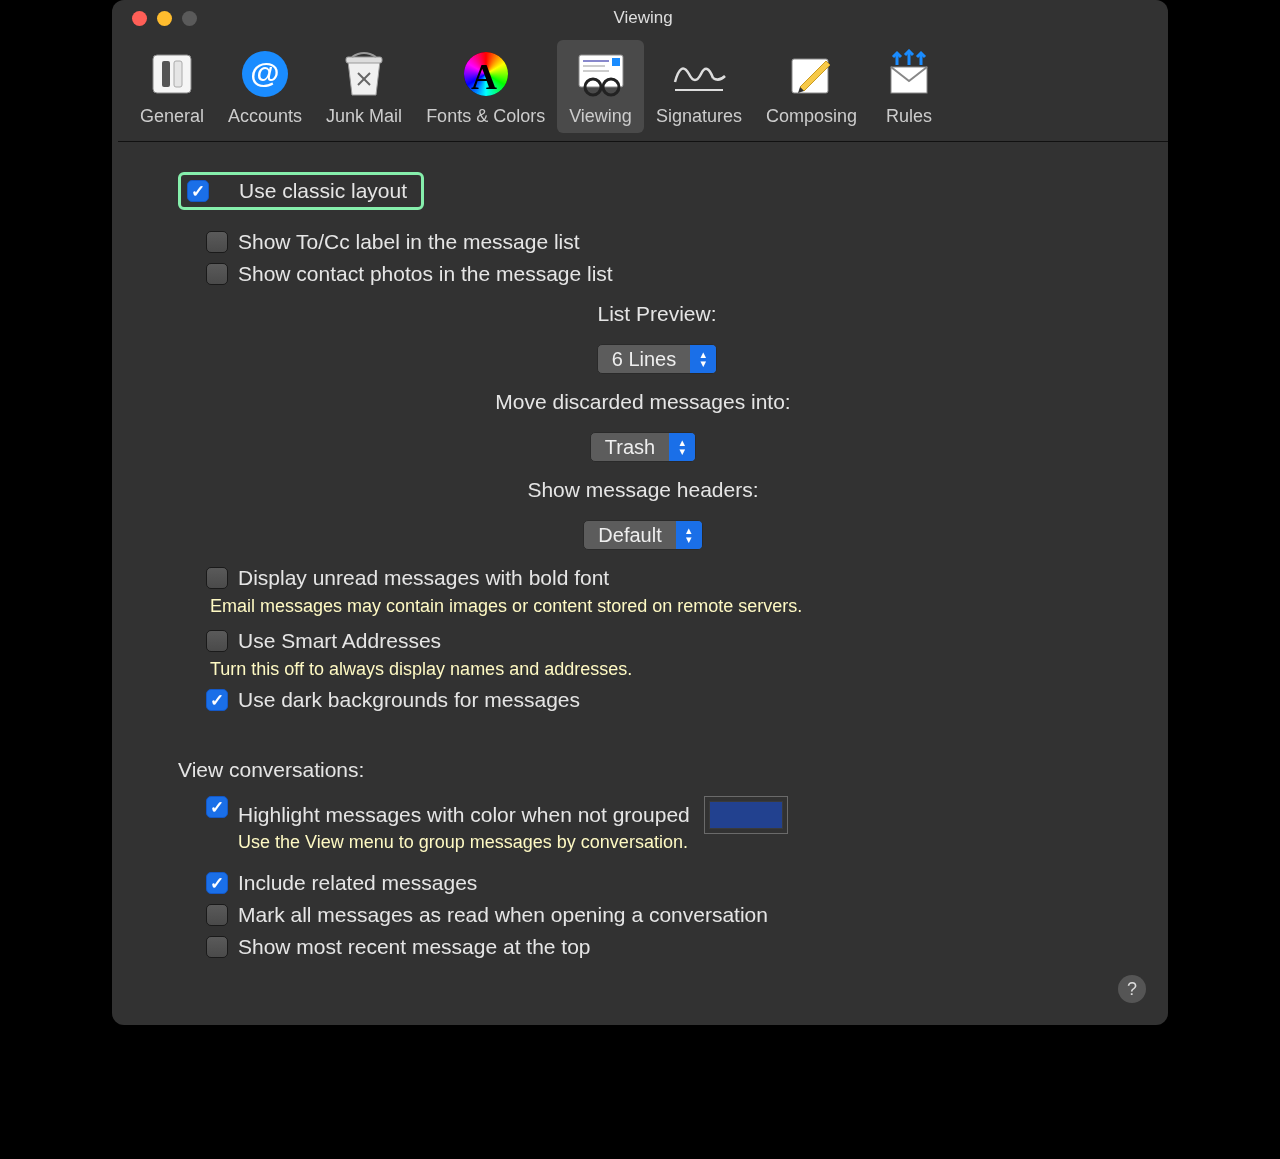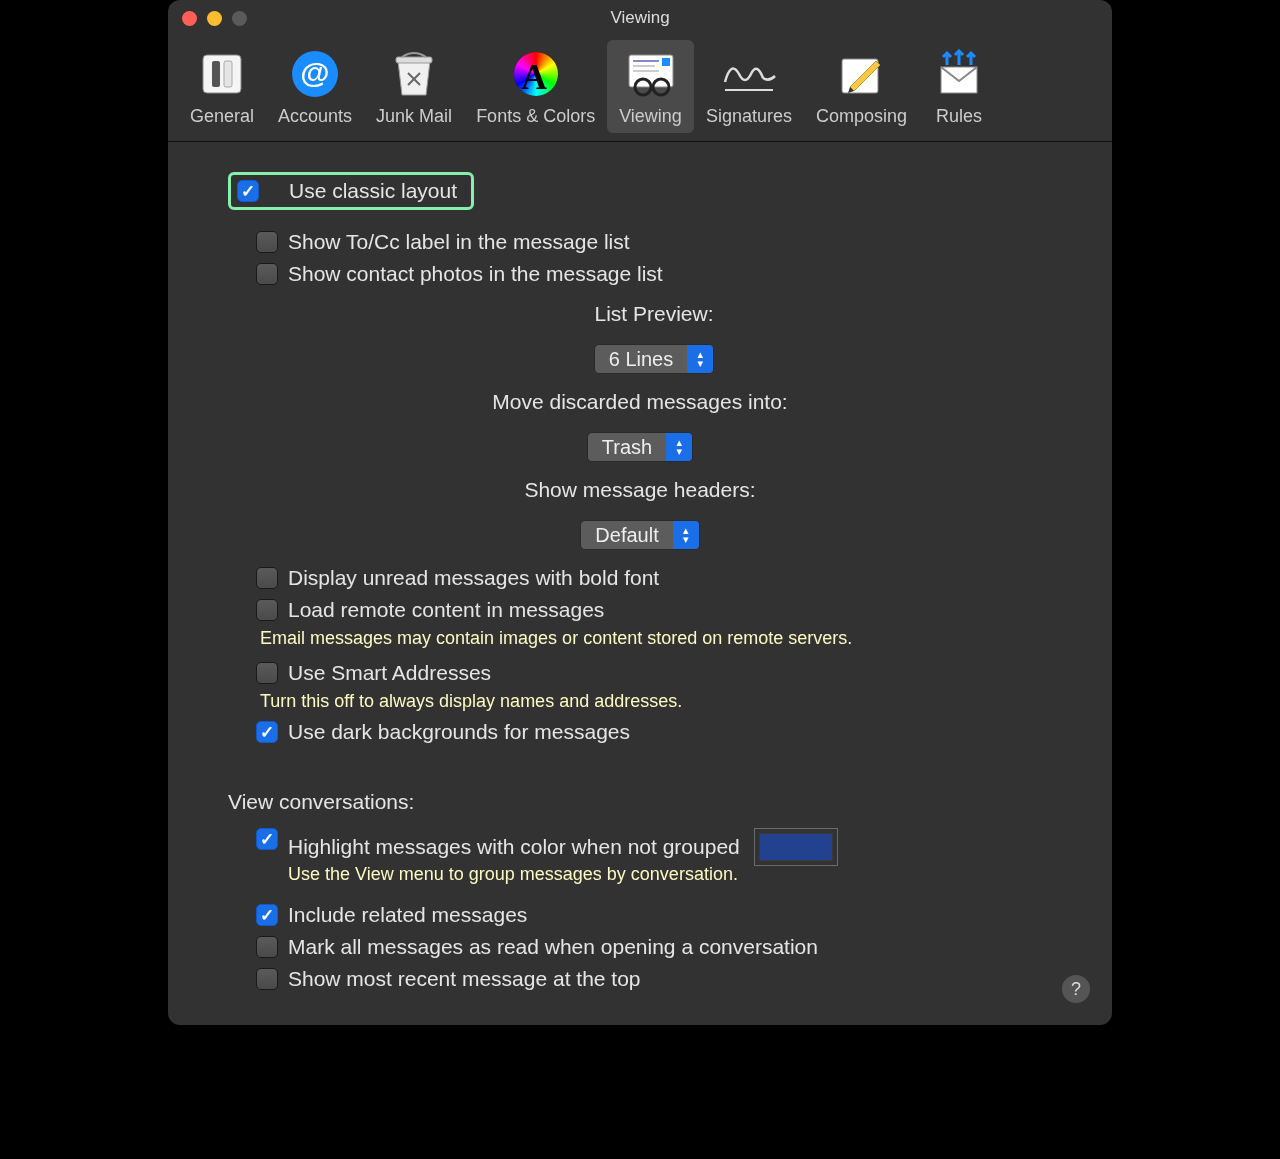--- a/index.html
+++ b/index.html
@@ -4,28 +4,29 @@
   <style>
     * { box-sizing: border-box; margin: 0; padding: 0; }
     body {
       width: 1280px;
       height: 1159px;
       background: #000;
       font-family: -apple-system, BlinkMacSystemFont, "Helvetica Neue", sans-serif;
       overflow: hidden;
     }
     .window {
-      width: 944px;
+      width: 1056px;
       height: 1025px;
       margin: 0 auto;
       background: #323232;
       border-radius: 12px;
       overflow: hidden;
       position: relative;
       box-shadow: 0 0 0 1px rgba(0,0,0,0.6);
+      padding-left: 6px;
     }
     .titlebar {
       display: flex;
       align-items: center;
       height: 36px;
       padding: 0 14px;
       position: relative;
     }
     .traffic { display: flex; gap: 10px; }
     .tl { width: 15px; height: 15px; border-radius: 50%; }
@@ -266,24 +267,20 @@
       <div class="select">
         <span class="sel-text">Default</span>
         <span class="sel-arrows"></span>
       </div>
     </div>
 
     <div class="row sub" style="margin-top:8px;">
       <div class="cb"></div>
       <span>Display unread messages with bold font</span>
     </div>
-    <div class="row sub">
-      <div class="cb"></div>
-      <span>Load remote content in messages</span>
-    </div>
     <div class="desc sub">Email messages may contain images or content stored on remote servers.</div>
 
     <div class="row sub" style="margin-top:12px;">
       <div class="cb"></div>
       <span>Use Smart Addresses</span>
     </div>
     <div class="desc sub">Turn this off to always display names and addresses.</div>
 
     <div class="row sub" style="margin-top:8px;">
       <div class="cb checked"></div>

